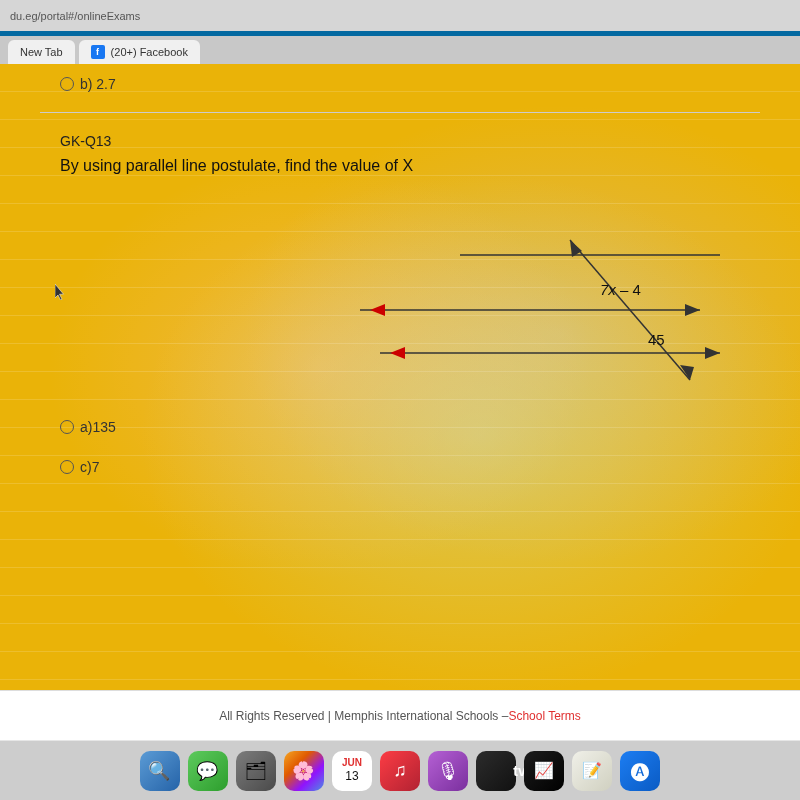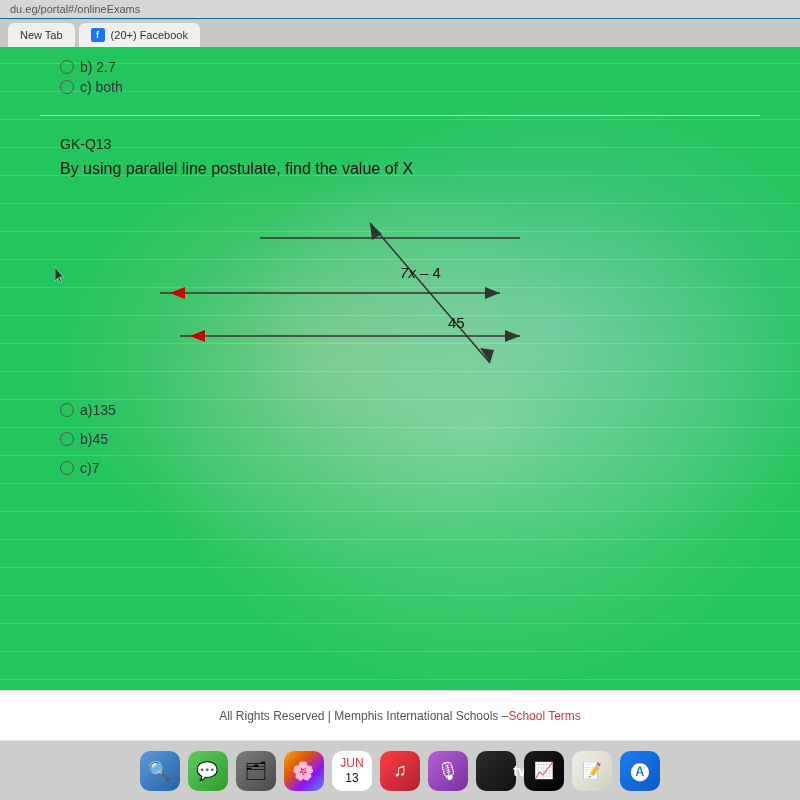--- a/index.html
+++ b/index.html
@@ -10,26 +10,26 @@
       overflow: hidden;
       font-family: -apple-system, BlinkMacSystemFont, 'Segoe UI', sans-serif;
       background: #e8e8e8;
       display: flex;
       flex-direction: column;
     }
 
     
     .browser-bar {
       background: #d6d6d6;
-      height: 19px;
+      height: 36px;
       display: flex;
       align-items: center;
       padding: 0 10px;
       gap: 8px;
-      border-bottom: 1px solid #0369a1;
+      border-bottom: 5px solid #0369a1;
       flex-shrink: 0;
     }
 
     .tab-bar {
       background: #c8c8c8;
       height: 28px;
       display: flex;
       align-items: flex-end;
       padding: 0 8px;
       gap: 4px;
@@ -58,21 +58,21 @@
       align-items: center;
       justify-content: center;
       color: white;
       font-size: 9px;
       font-weight: bold;
     }
 
     
     .main-content {
       flex: 1;
-      background: #22c55e;
+      background: #eab308;
       overflow: hidden;
       position: relative;
     }
 
     
     .watermark-bg {
       position: absolute;
       top: 0; left: 0; right: 0; bottom: 0;
       background:
         radial-gradient(ellipse at 60% 55%, rgba(200,230,200,0.4) 0%, transparent 50%),
@@ -143,41 +143,42 @@
     .question-id {
       font-size: 14px;
       font-weight: normal;
       color: #222;
       margin-bottom: 8px;
     }
 
     .question-text {
       font-size: 16px;
       color: #111;
+      margin-bottom: 20px;
       font-weight: 400;
     }
 
     
     .diagram-container {
       width: 100%;
       display: flex;
-      justify-content: flex-start;
+      justify-content: flex-end;
       margin-bottom: 24px;
     }
 
     .diagram-svg {
       width: 480px;
       height: 200px;
     }
 
     
     .answer-options {
       display: flex;
       flex-direction: column;
-      gap: 13px;
+      gap: 24px;
     }
 
     .answer-option {
       display: flex;
       align-items: center;
       gap: 6px;
       font-size: 14px;
       color: #333;
     }
 
@@ -245,21 +246,21 @@
       font-size: 9px;
       color: #333;
       width: 40px;
       height: 40px;
       border-radius: 10px;
       background: white;
       justify-content: center;
       line-height: 1.2;
     }
 
-    .dock-date .month { font-size: 12px; color: #e03030; font-weight: 400; }
+    .dock-date .month { font-size: 10px; color: #e03030; font-weight: 700; }
     .dock-date .day { font-size: 12px; font-weight: 300; color: #111; }
 
     
     .cursor {
       position: absolute;
       top: 220px;
       left: 55px;
       width: 12px;
       height: 16px;
       z-index: 100;
@@ -287,24 +288,20 @@
   <div class="watermark-bg"></div>
   <div class="exam-area"></div>
 
   <div class="content-wrapper">
 
     <div class="prev-question">
       <div class="radio-option">
         <span class="radio-circle"></span>
         <span>b) 2.7</span>
       </div>
-      <div class="radio-option">
-        <span class="radio-circle"></span>
-        <span>c) both</span>
-      </div>
     </div>
 
     <div class="divider"></div>
 
     <div class="question-section">
       <div class="question-id">GK-Q13</div>
       <div class="question-text">By using parallel line postulate, find the value of X</div>
 
       <div class="diagram-container">
         <svg class="diagram-svg" viewBox="0 0 480 200">
@@ -337,24 +334,20 @@
         </svg>
       </div>
 
       <div class="answer-options">
         <div class="answer-option">
           <span class="radio-circle"></span>
           <span>a)135</span>
         </div>
         <div class="answer-option">
           <span class="radio-circle"></span>
-          <span>b)45</span>
-        </div>
-        <div class="answer-option">
-          <span class="radio-circle"></span>
           <span>c)7</span>
         </div>
       </div>
     </div>
   </div>
 
   <div class="footer">
     <span>All Rights Reserved | Memphis International Schools – </span>
     <a href="#">School Terms</a>
   </div>

